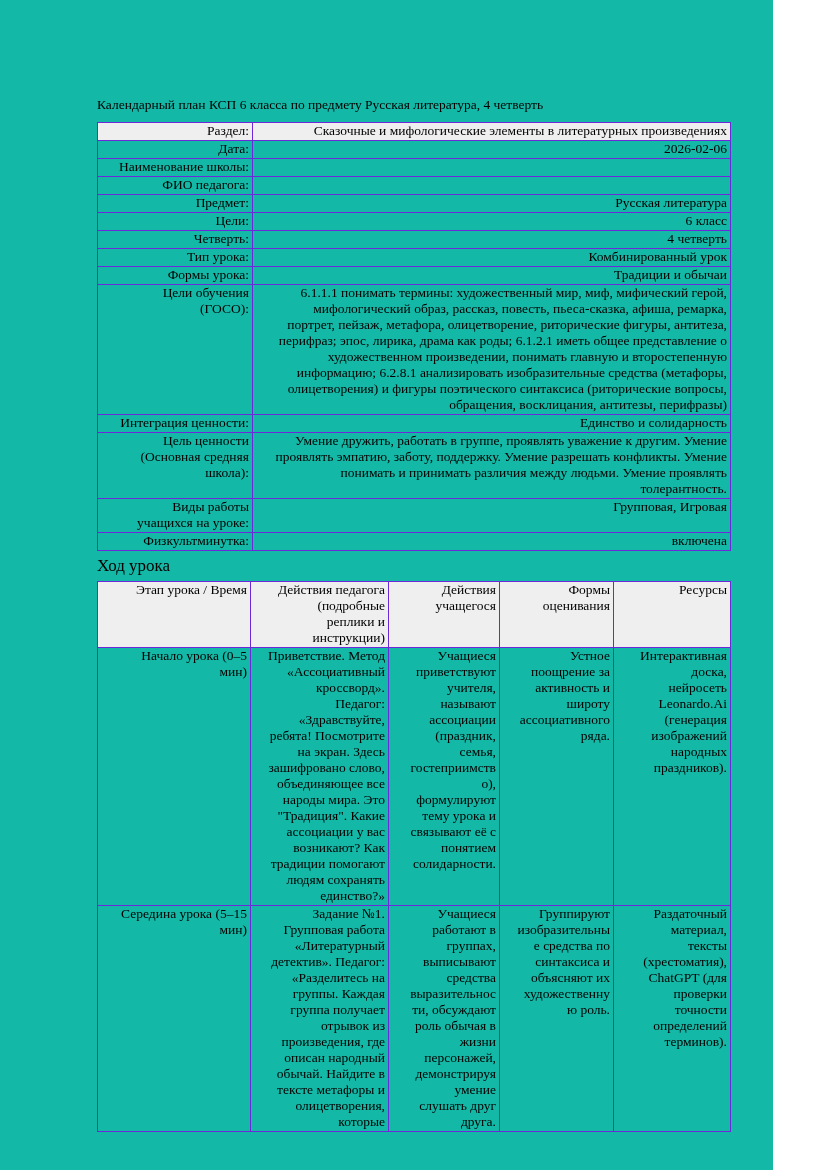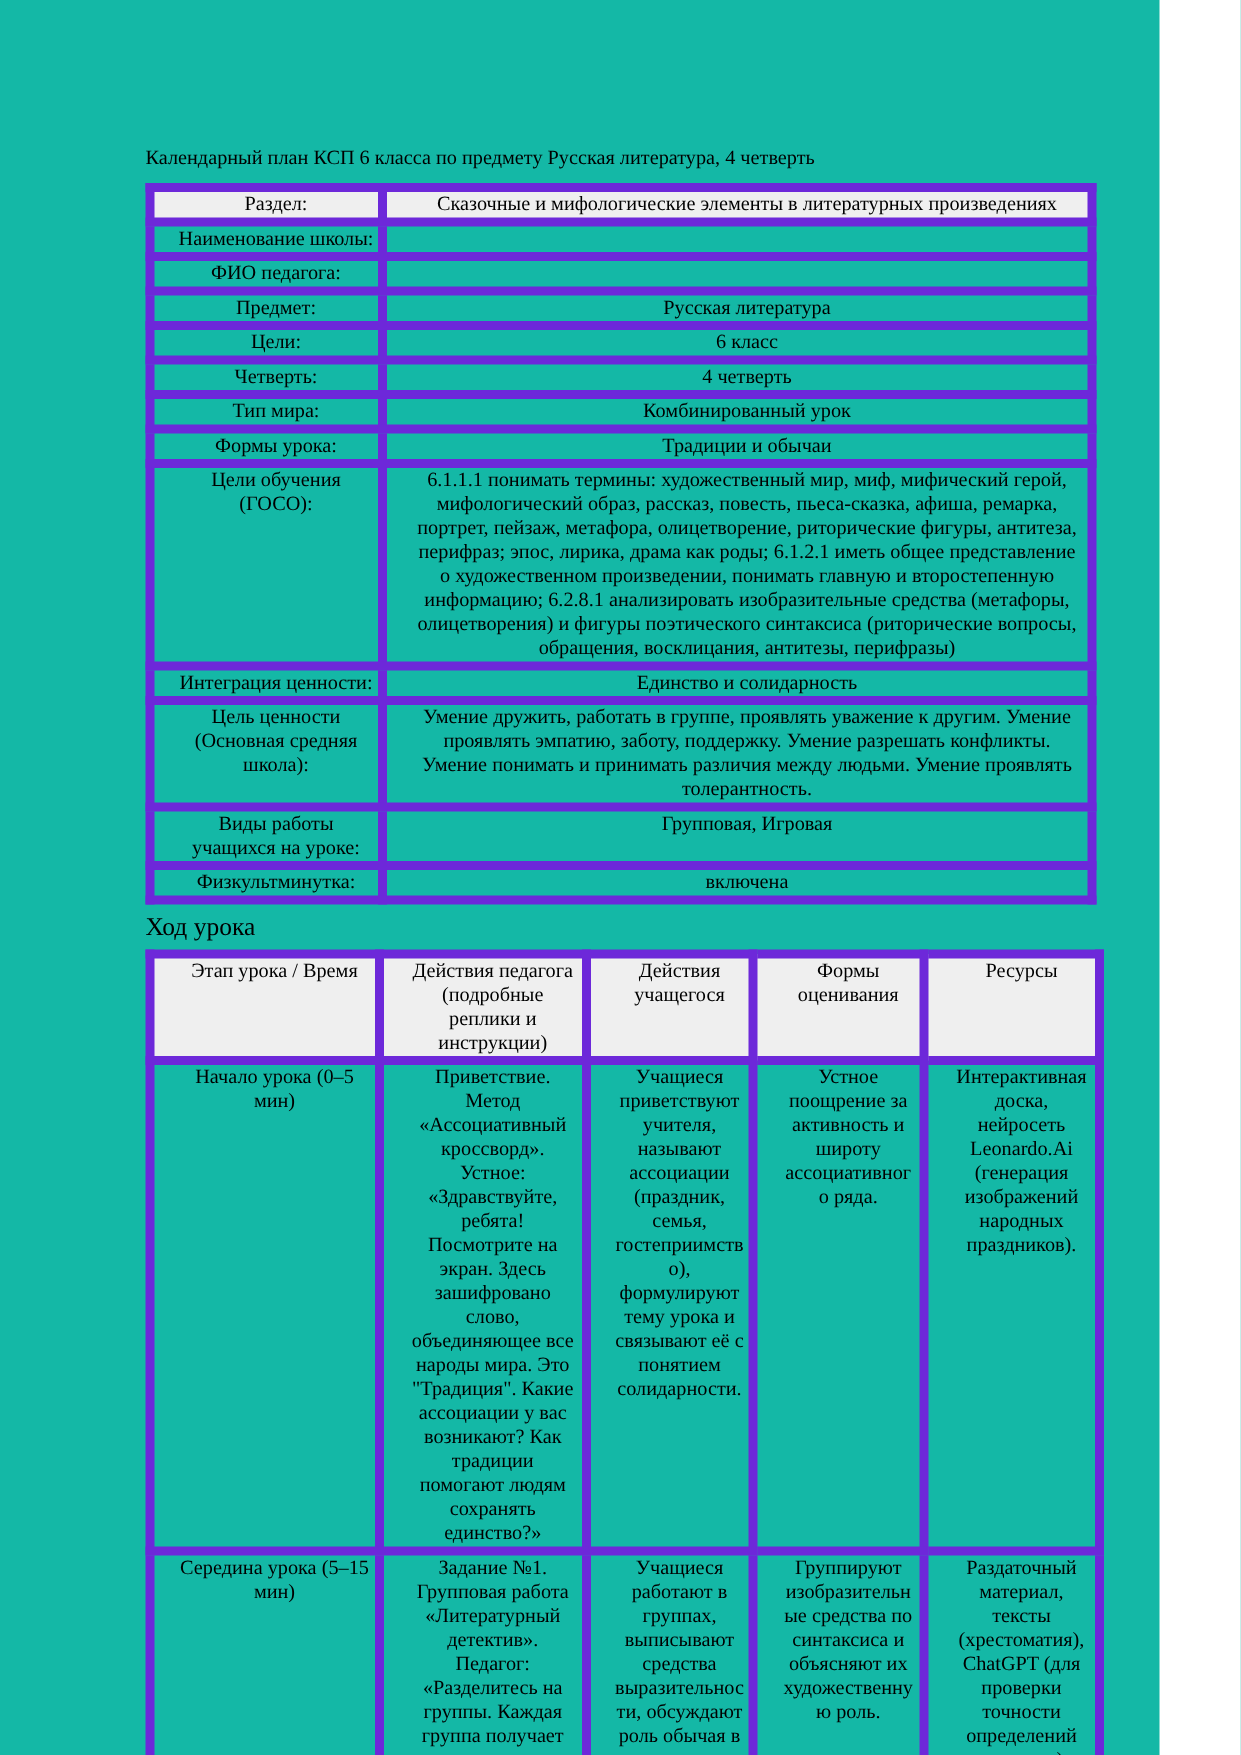--- a/index.html
+++ b/index.html
@@ -23,26 +23,26 @@
     line-height: 17px;
     margin: 0 0 9px 0;
     font-weight: normal;
   }
   table {
     border-collapse: collapse;
     width: 634px;
     table-layout: fixed;
   }
   td, th {
-    border: 6px solid #6d28d9;
+    border: 1px solid #6d28d9;
     padding: 0 3px 1px 16px;
     font-size: 13.5px;
     line-height: 16px;
     vertical-align: top;
-    text-align: center;
+    text-align: right;
     font-weight: normal;
     overflow-wrap: break-word;
   }
   .hl { background: #efefef; }
   .section-heading {
     font-size: 17px;
     line-height: 17px;
     margin: 6px 0 7px 0;
     font-weight: normal;
   }
@@ -65,41 +65,45 @@
       <colgroup>
           <col class="info-col-label">
           <col>
         </colgroup>
       <tbody>
         <tr class="hl">
           <td>Раздел:</td>
           <td>Сказочные и мифологические элементы в литературных произведениях</td>
         </tr>
         <tr>
+          <td>Дата:</td>
+          <td>2026-02-06</td>
+        </tr>
+        <tr>
           <td>Наименование школы:</td>
           <td></td>
         </tr>
         <tr>
           <td>ФИО педагога:</td>
           <td></td>
         </tr>
         <tr>
           <td>Предмет:</td>
           <td>Русская литература</td>
         </tr>
         <tr>
           <td>Цели:</td>
           <td>6 класс</td>
         </tr>
         <tr>
           <td>Четверть:</td>
           <td>4 четверть</td>
         </tr>
         <tr>
-          <td>Тип мира:</td>
+          <td>Тип урока:</td>
           <td>Комбинированный урок</td>
         </tr>
         <tr>
           <td>Формы урока:</td>
           <td>Традиции и обычаи</td>
         </tr>
         <tr>
           <td>Цели обучения (ГОСО):</td>
           <td>6.1.1.1 понимать термины: художественный мир, миф, мифический герой, мифологический образ, рассказ, повесть, пьеса-сказка, афиша, ремарка, портрет, пейзаж, метафора, олицетворение, риторические фигуры, антитеза, перифраз; эпос, лирика, драма как роды; 6.1.2.1 иметь общее представление о художественном произведении, понимать главную и второстепенную информацию; 6.2.8.1 анализировать изобразительные средства (метафоры, олицетворения) и фигуры поэтического синтаксиса (риторические вопросы, обращения, восклицания, антитезы, перифразы)</td>
         </tr>
@@ -135,21 +139,21 @@
       <tbody>
         <tr class="hl">
           <th>Этап урока / Время</th>
           <th>Действия педагога (подробные реплики и инструкции)</th>
           <th>Действия учащегося</th>
           <th>Формы оценивания</th>
           <th>Ресурсы</th>
         </tr>
         <tr>
           <td>Начало урока (0–5 мин)</td>
-          <td>Приветствие. Метод «Ассоциативный кроссворд». Устное: «Здравствуйте, ребята! Посмотрите на экран. Здесь зашифровано слово, объединяющее все народы мира. Это "Традиция". Какие ассоциации у вас возникают? Как традиции помогают людям сохранять единство?»</td>
+          <td>Приветствие. Метод «Ассоциативный кроссворд». Педагог: «Здравствуйте, ребята! Посмотрите на экран. Здесь зашифровано слово, объединяющее все народы мира. Это "Традиция". Какие ассоциации у вас возникают? Как традиции помогают людям сохранять единство?»</td>
           <td>Учащиеся приветствуют учителя, называют ассоциации (праздник, семья, гостеприимство), формулируют тему урока и связывают её с понятием солидарности.</td>
           <td>Устное поощрение за активность и широту ассоциативного ряда.</td>
           <td>Интерактивная доска, нейросеть Leonardo.Ai (генерация изображений народных праздников).</td>
         </tr>
         <tr>
           <td>Середина урока (5–15 мин)</td>
           <td>Задание №1. Групповая работа «Литературный детектив». Педагог: «Разделитесь на группы. Каждая группа получает отрывок из произведения, где описан народный обычай. Найдите в тексте метафоры и олицетворения, которые</td>
           <td>Учащиеся работают в группах, выписывают средства выразительности, обсуждают роль обычая в жизни персонажей, демонстрируя умение слушать друг друга.</td>
           <td>Группируют изобразительные средства по синтаксиса и объясняют их художественную роль.</td>
           <td>Раздаточный материал, тексты (хрестоматия), ChatGPT (для проверки точности определений терминов).</td>

